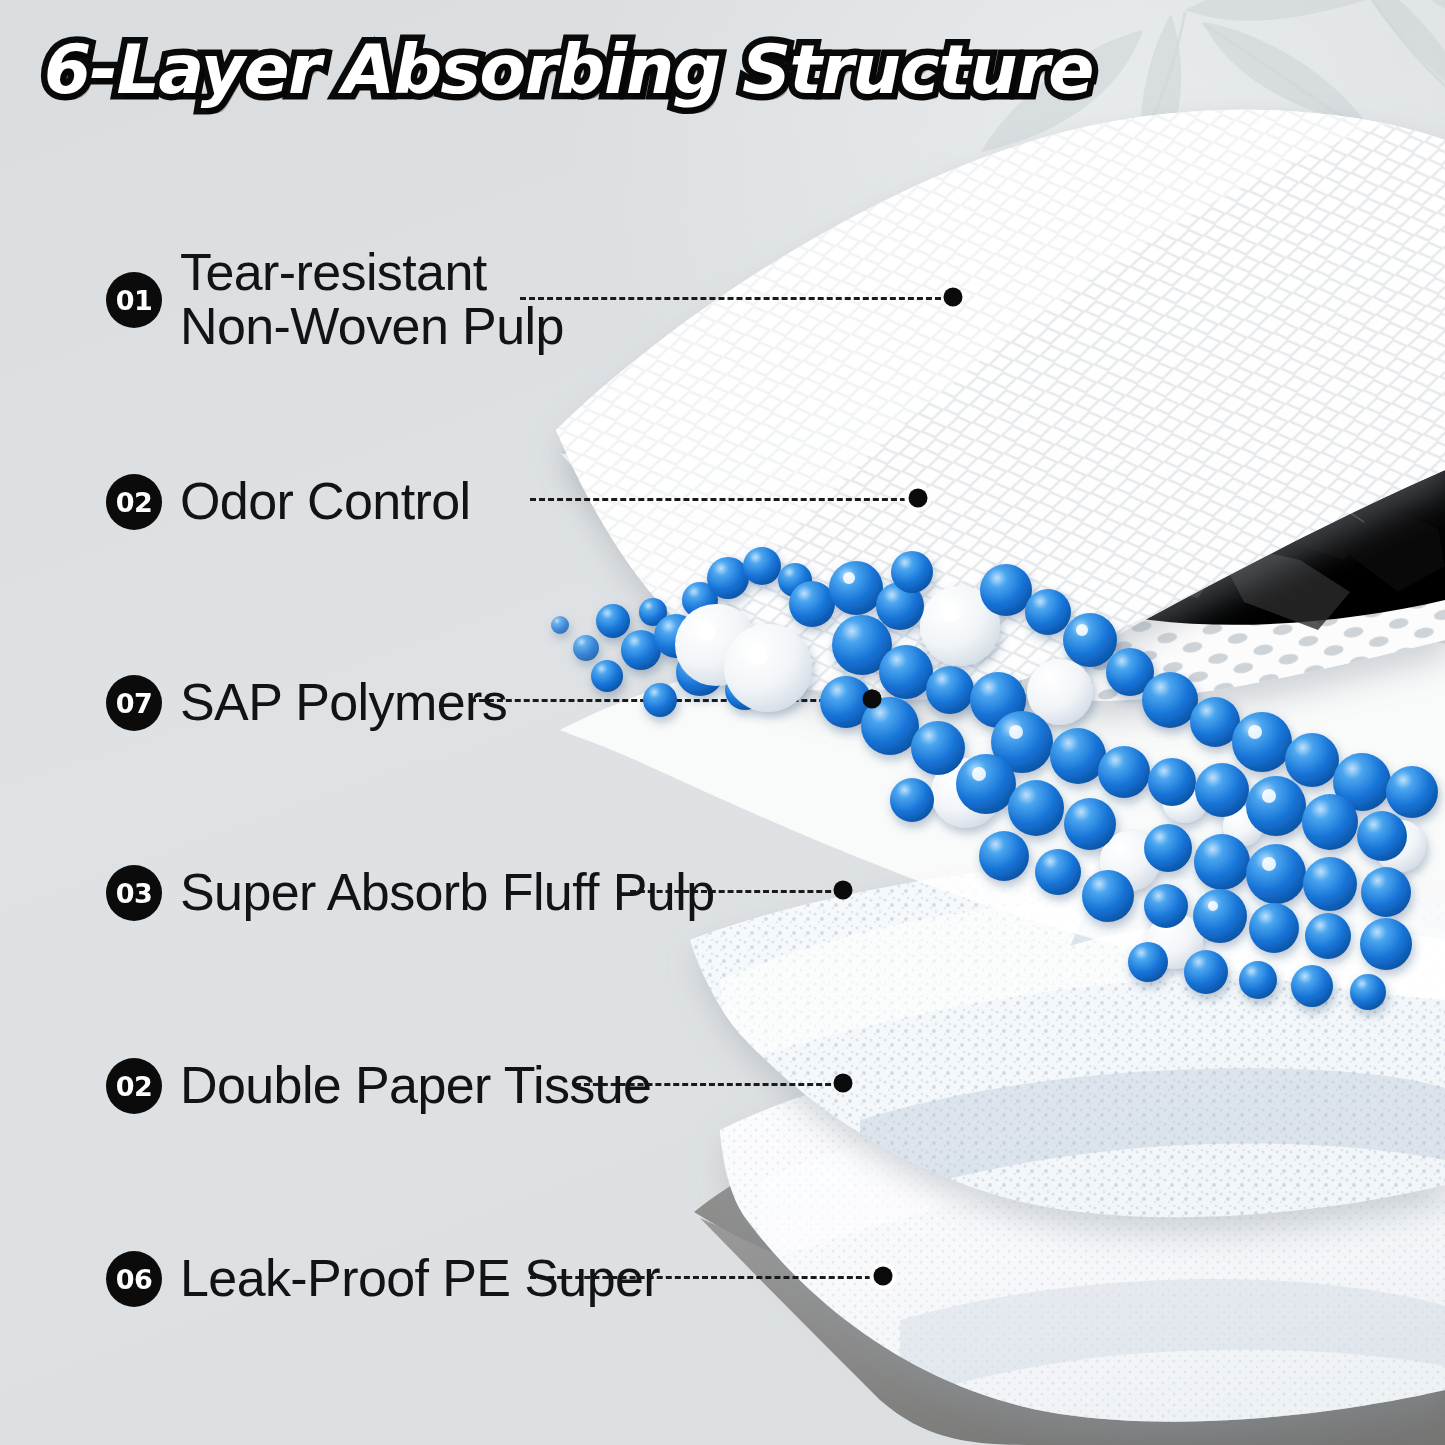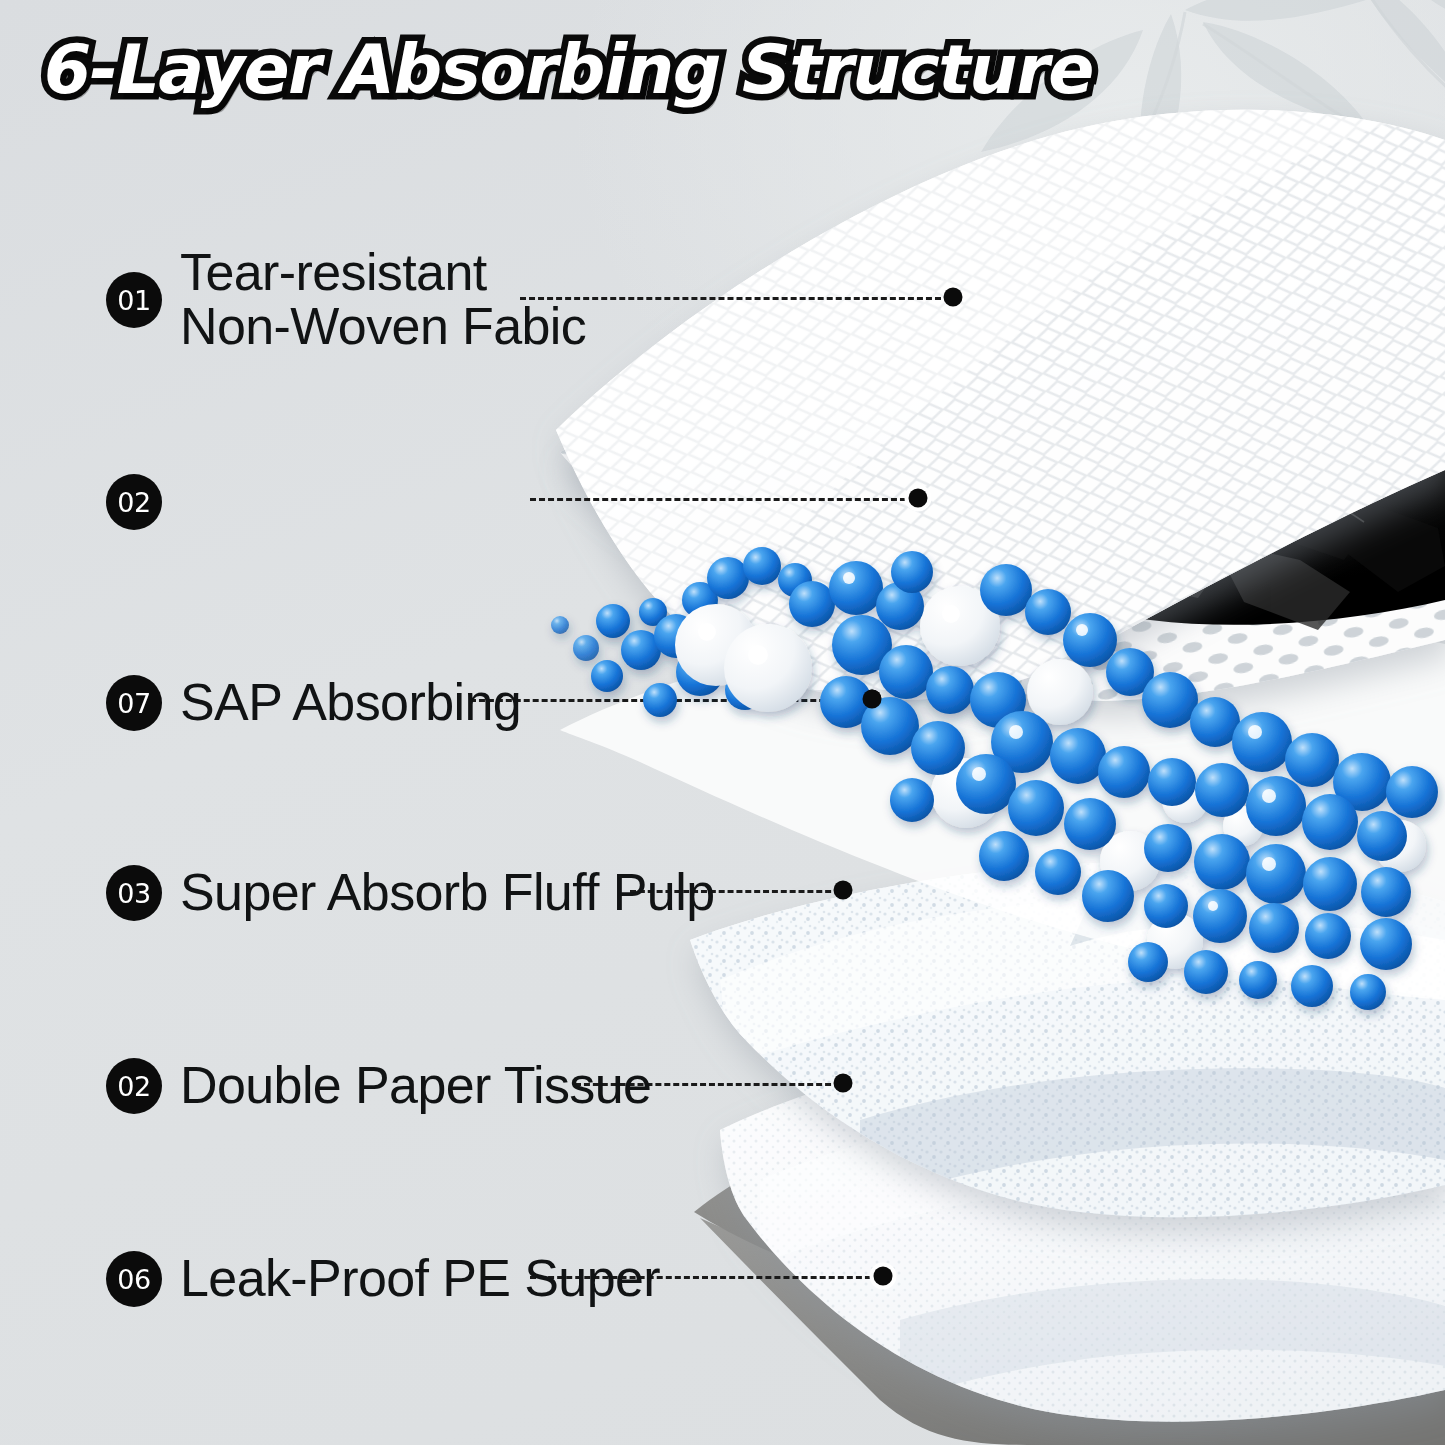--- a/index.html
+++ b/index.html
@@ -50,21 +50,21 @@
     position:absolute;
     display:flex; align-items:center;
     height:0;
   }
   .badge {
     flex:0 0 auto;
     width:56px; height:56px; border-radius:50%;
     background:#0b0b0b;
     color:#ffffff;
     display:flex; align-items:center; justify-content:center;
-    font-size:27px; font-weight:normal;
+    font-size:27px; font-weight:bold;
     letter-spacing:-0.5px;
     font-family:"DejaVu Sans", sans-serif;
     margin-right:18px;
   }
   .ctext {
     font-size:52px; line-height:1.03;
     font-weight:400; color:#111314;
     letter-spacing:-0.6px;
     white-space:nowrap;
     font-family:"Liberation Sans", sans-serif;
@@ -328,34 +328,35 @@
   <div class="leader" style="left:575px; top:1083px; width:265px;"></div>
   <div class="dot" style="left:843px; top:1083px;"></div>
 
   <div class="leader" style="left:530px; top:1276px; width:350px;"></div>
   <div class="dot ringed" style="left:883px; top:1276px;"></div>
 
   <div class="callout" style="left:106px; top:300px;">
     <div class="badge">01</div>
     <div class="ctext">
       <span>Tear-resistant</span>
-      <span class="l2">Non-Woven Fabic</span>
+      <span class="l2">Non-Woven Pulp</span>
     </div>
   </div>
 
   <div class="callout" style="left:106px; top:502px;">
     <div class="badge">02</div>
     <div class="ctext">
+      <span class="l2">Odor Control</span>
     </div>
   </div>
 
   <div class="callout" style="left:106px; top:703px;">
     <div class="badge">07</div>
     <div class="ctext">
-      <span>SAP Absorbing</span>
+      <span>SAP Polymers</span>
     </div>
   </div>
 
   <div class="callout" style="left:106px; top:893px;">
     <div class="badge">03</div>
     <div class="ctext">
       <span>Super Absorb Fluff Pulp</span>
     </div>
   </div>
 

